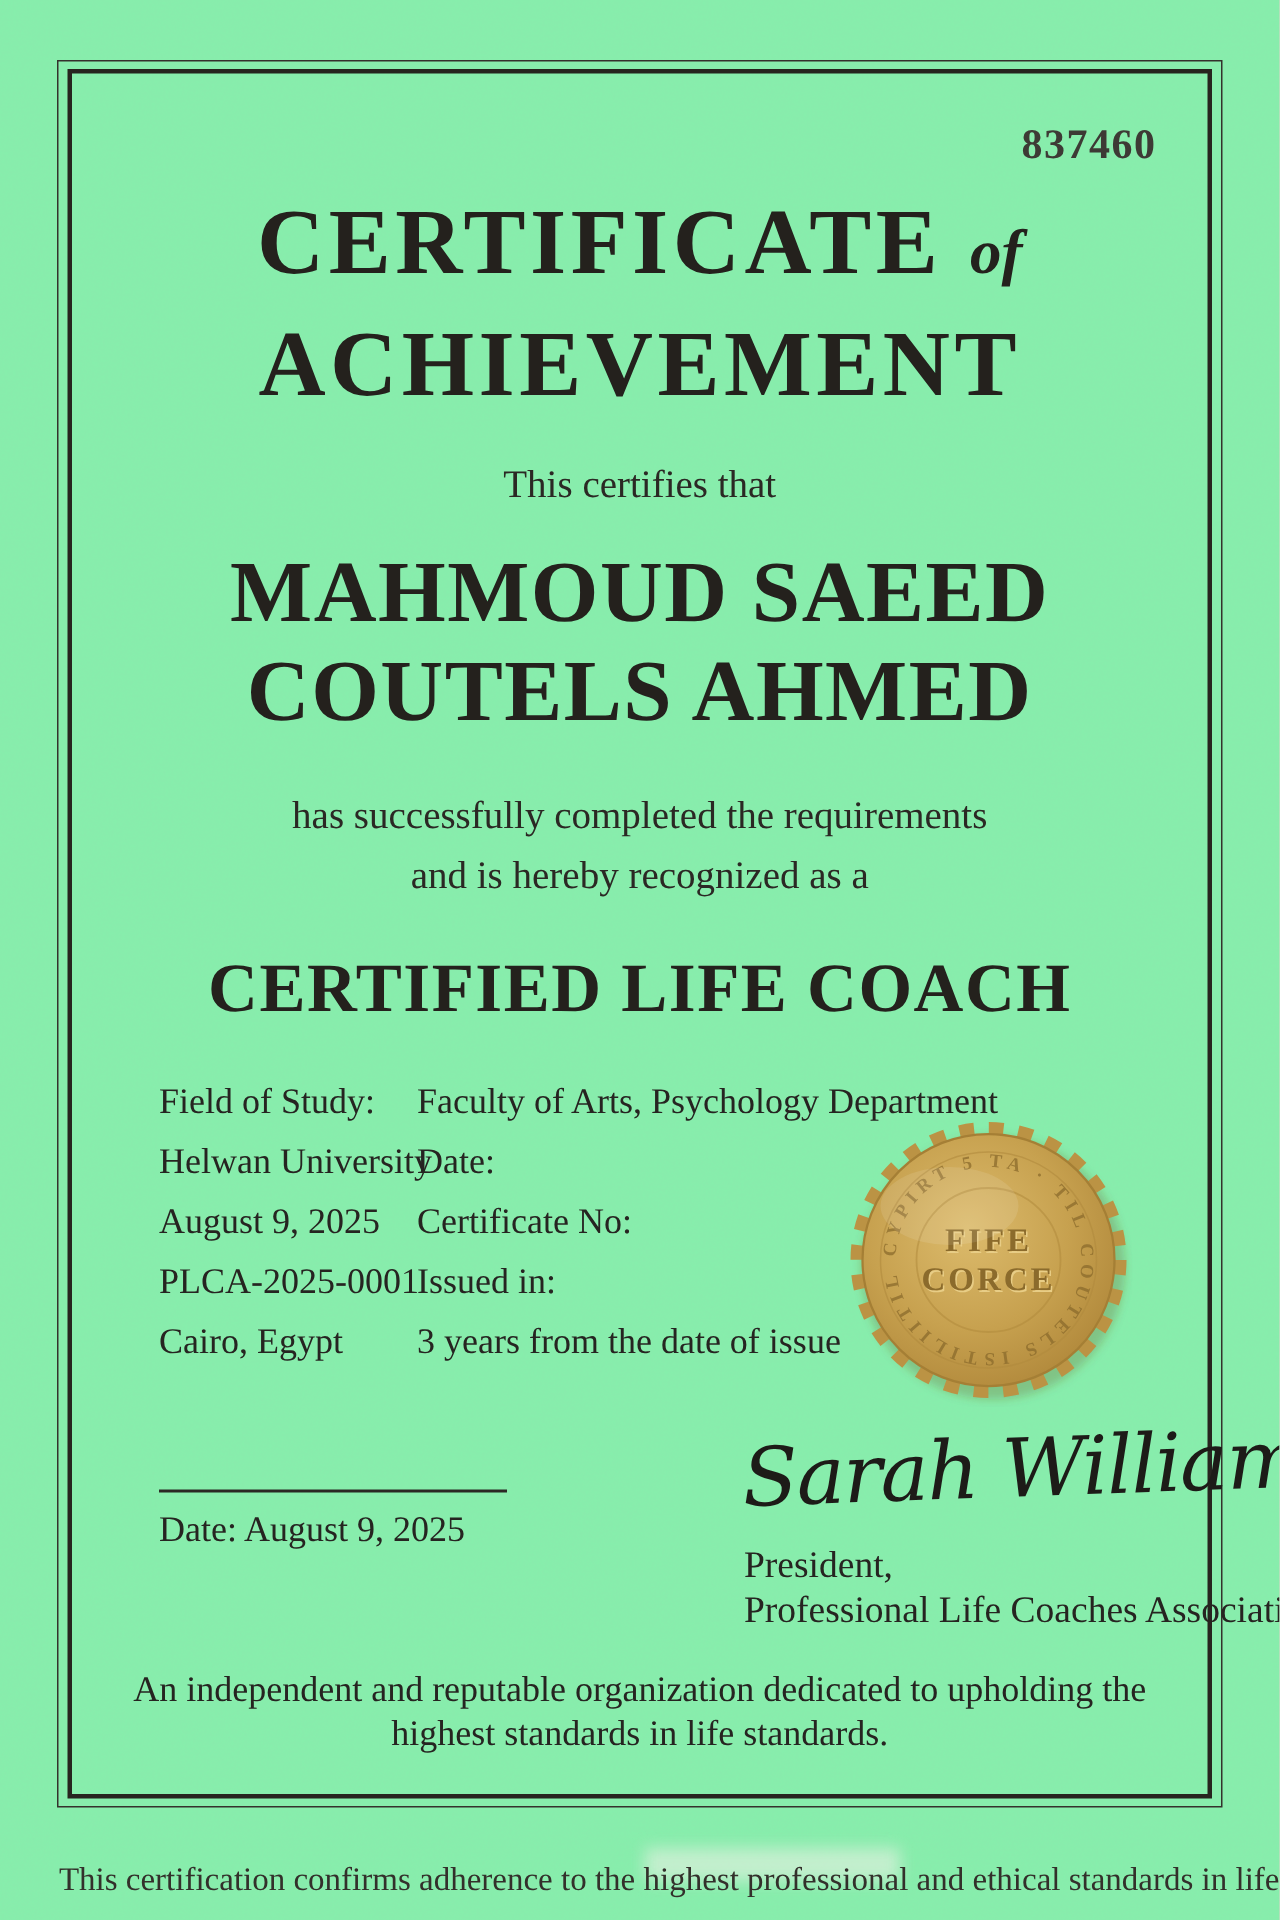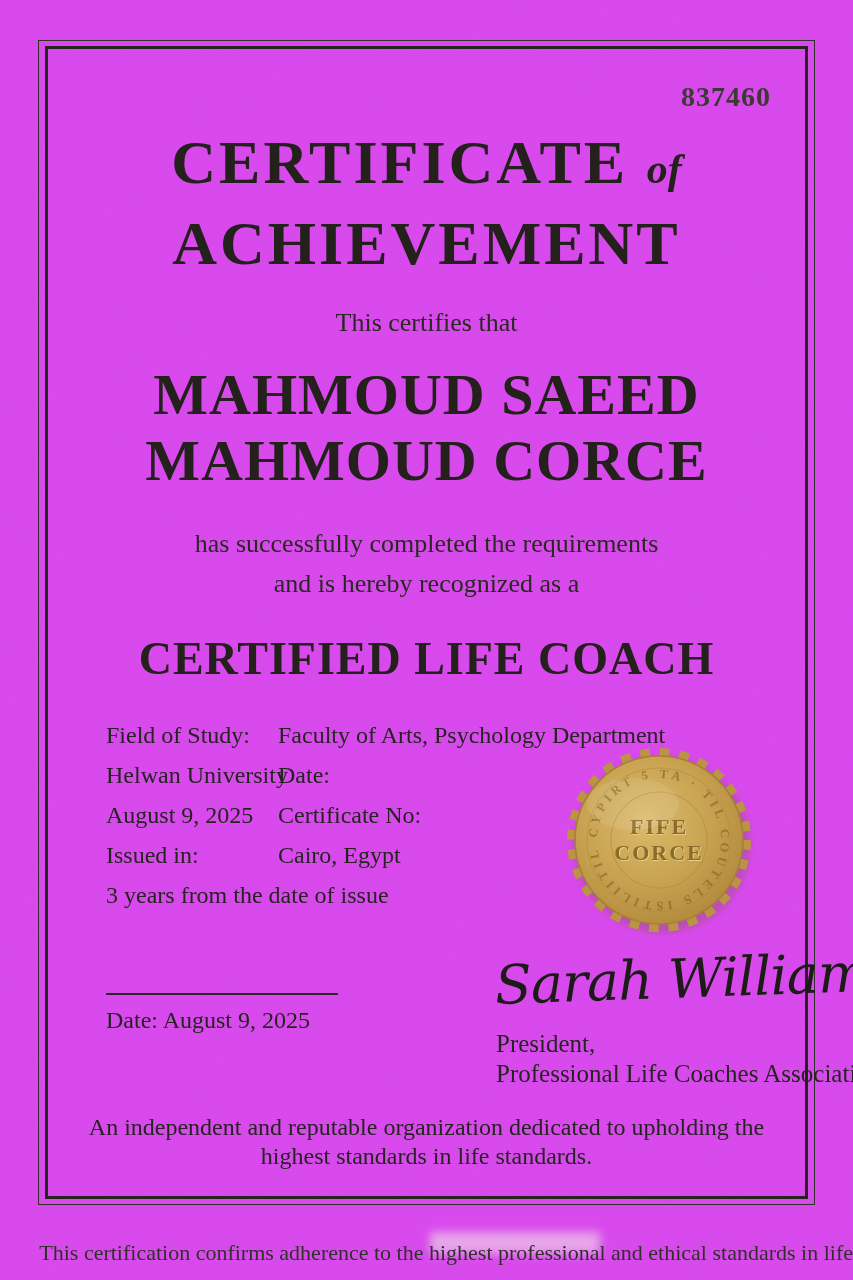--- a/index.html
+++ b/index.html
@@ -1,19 +1,19 @@
 <!DOCTYPE html>
 <html><head>
 <meta charset="utf-8">
 <style>
   html,body{margin:0;padding:0;background:#d9d5ca;}
   .page{
     position:relative;
     width:853px;height:1280px;
-    background:#d946ef;
+    background:#86efac;
     font-family:"Liberation Serif", serif;
     color:#262421;
     overflow:hidden;
   }
   .noise-layer{position:absolute;inset:0;pointer-events:none;}
   .frame-outer{
     position:absolute;left:38px;top:40px;right:38px;bottom:75px;
     border:1px solid #34312c;
   }
   .frame-inner{
@@ -141,37 +141,38 @@
     <div class="title">
       <span>CERTIFICATE</span>
       <span class="of">of</span><br>
       <span>ACHIEVEMENT</span>
     </div>
 
     <div class="certifies">This certifies that</div>
 
     <div class="recipient">
       <span>MAHMOUD SAEED</span><br>
-      <span>MAHMOUD CORCE</span>
+      <span>COUTELS AHMED</span>
     </div>
 
     <div class="statement">
       <span>has successfully completed the requirements</span><br>
       <span>and is hereby recognized as a</span>
     </div>
 
     <div class="award">CERTIFIED LIFE COACH</div>
 
     <div class="details">
       <div class="label">Field of Study:</div>
       <div class="value">Faculty of Arts, Psychology Department</div>
       <div class="value">Helwan University</div>
       <div class="label">Date:</div>
       <div class="value">August 9, 2025</div>
       <div class="label">Certificate No:</div>
+      <div class="value">PLCA-2025-0001</div>
       <div class="label">Issued in:</div>
       <div class="value">Cairo, Egypt</div>
       <div class="value">3 years from the date of issue</div>
     </div>
 
     <div class="sig-row">
       <div class="sig-date">
         <div class="rule"></div>
         <div class="date-text">Date: August 9, 2025</div>
       </div>

